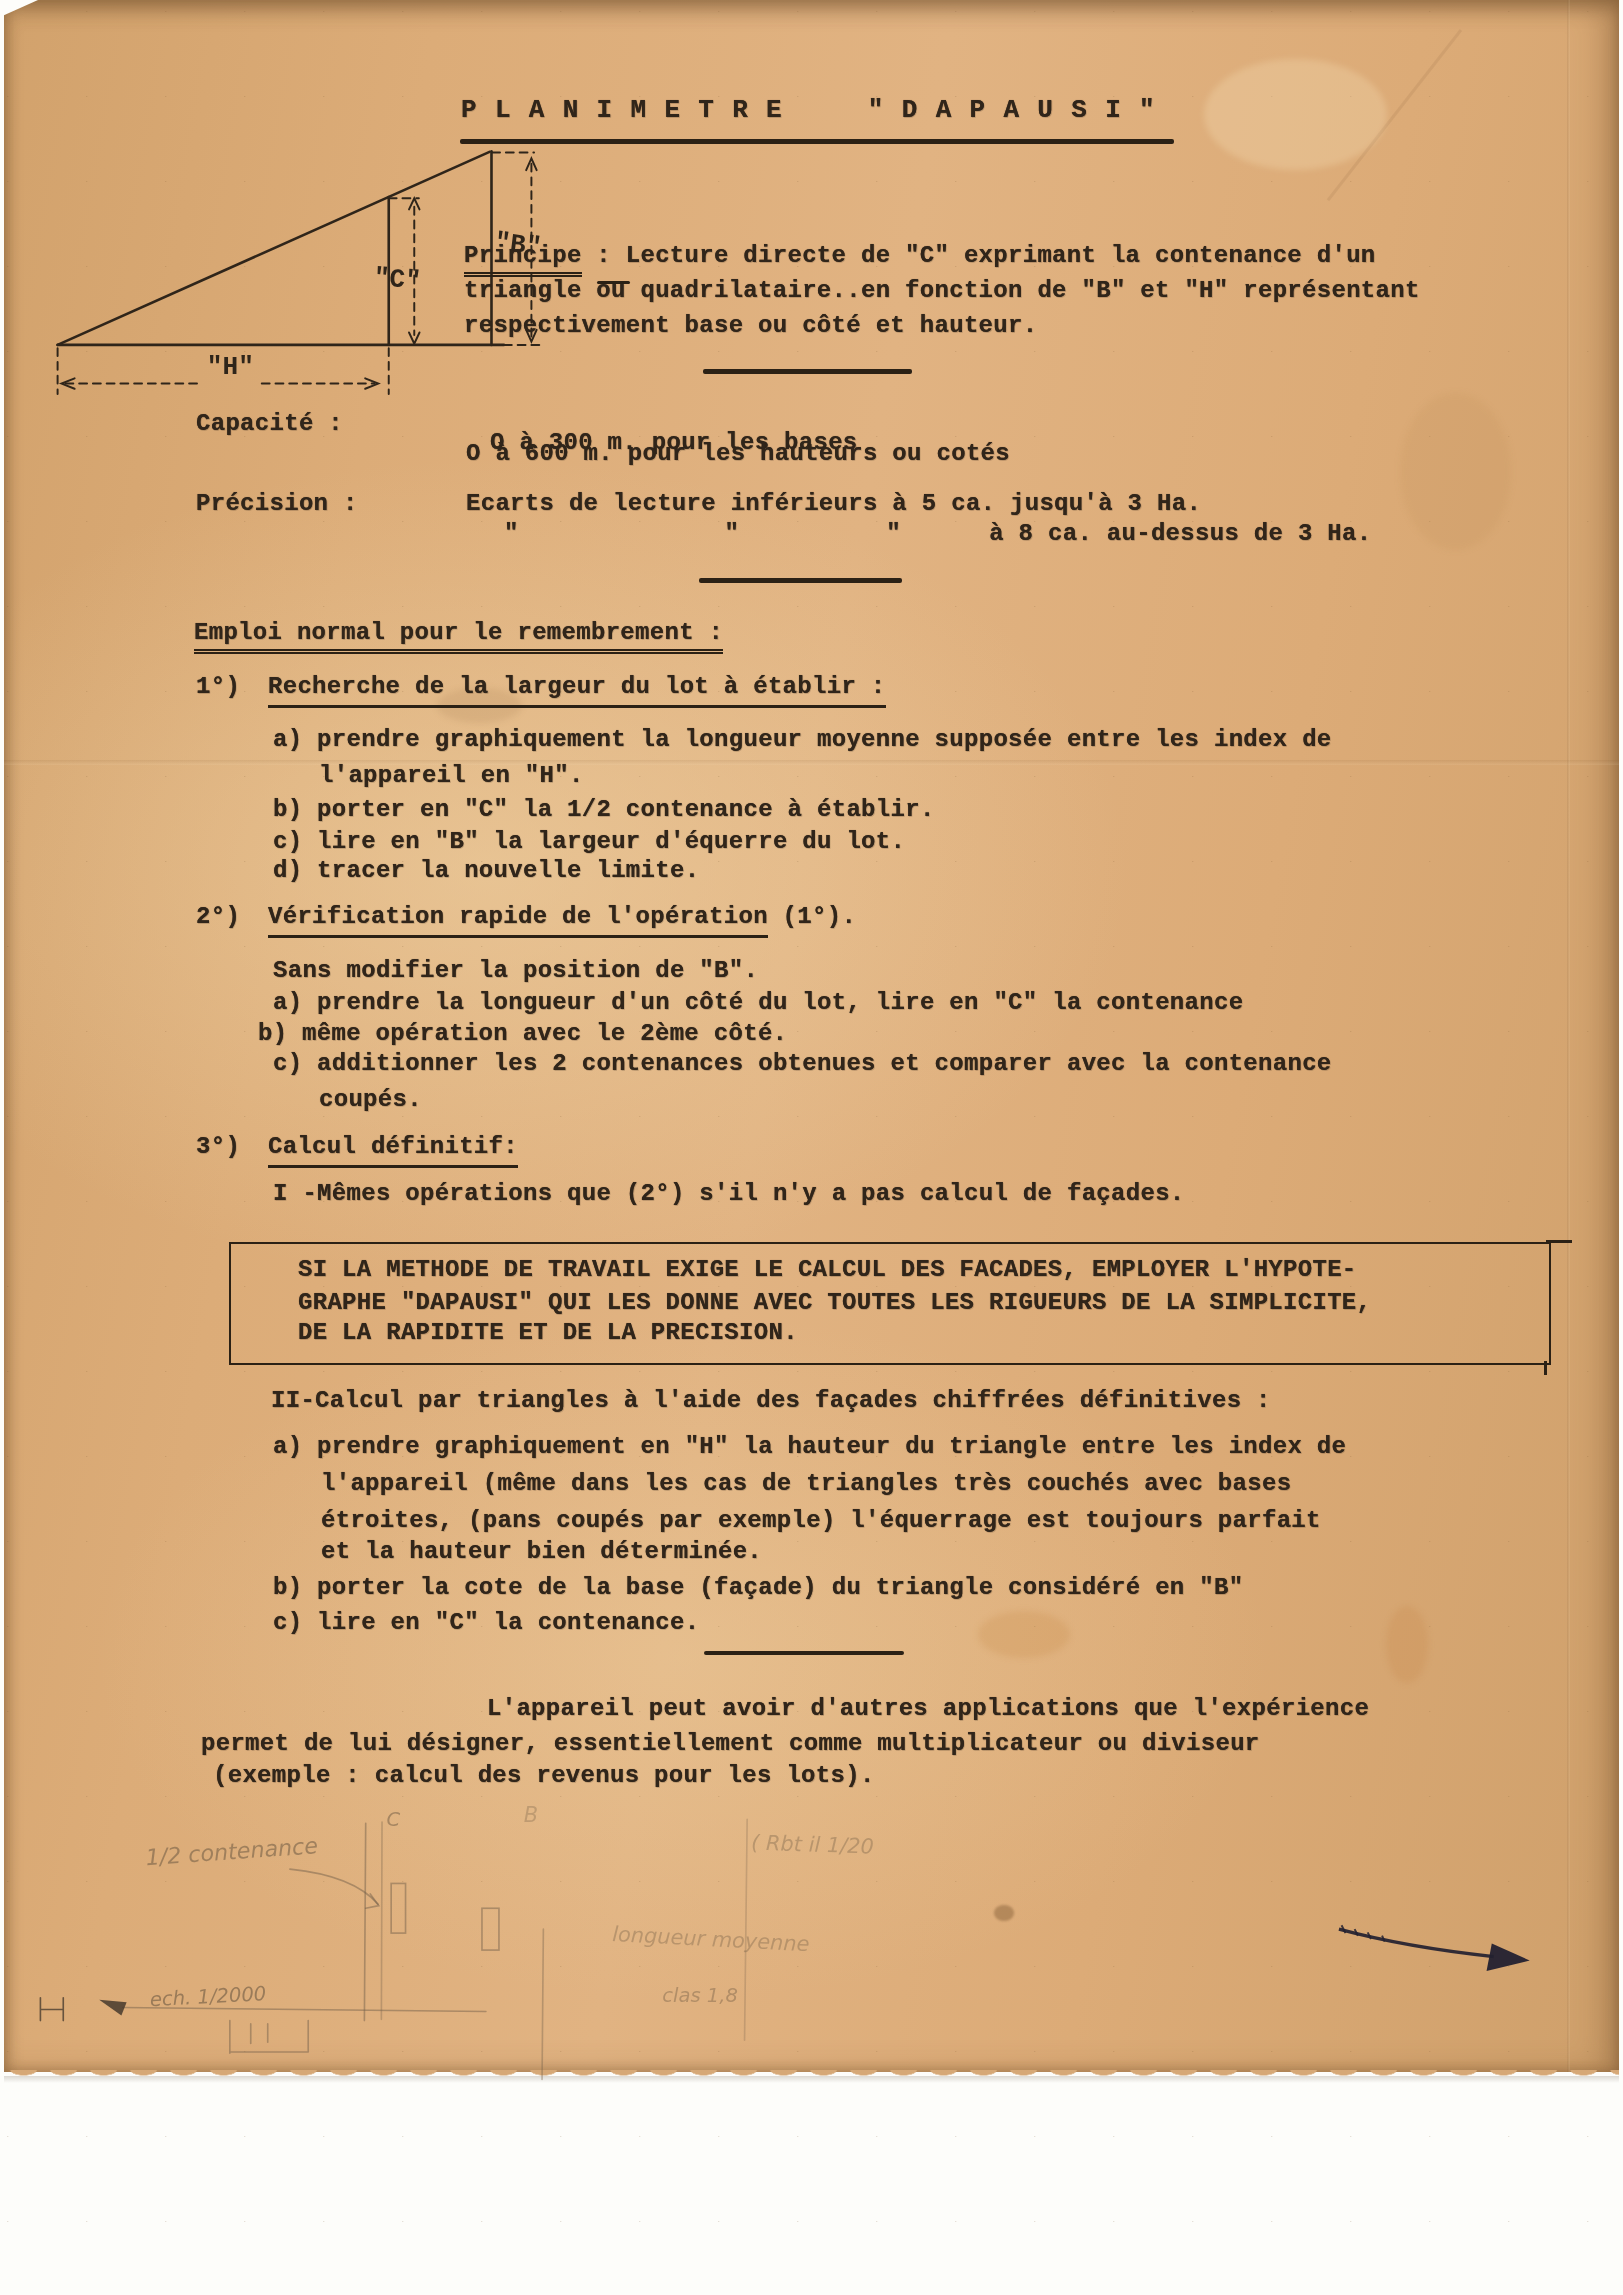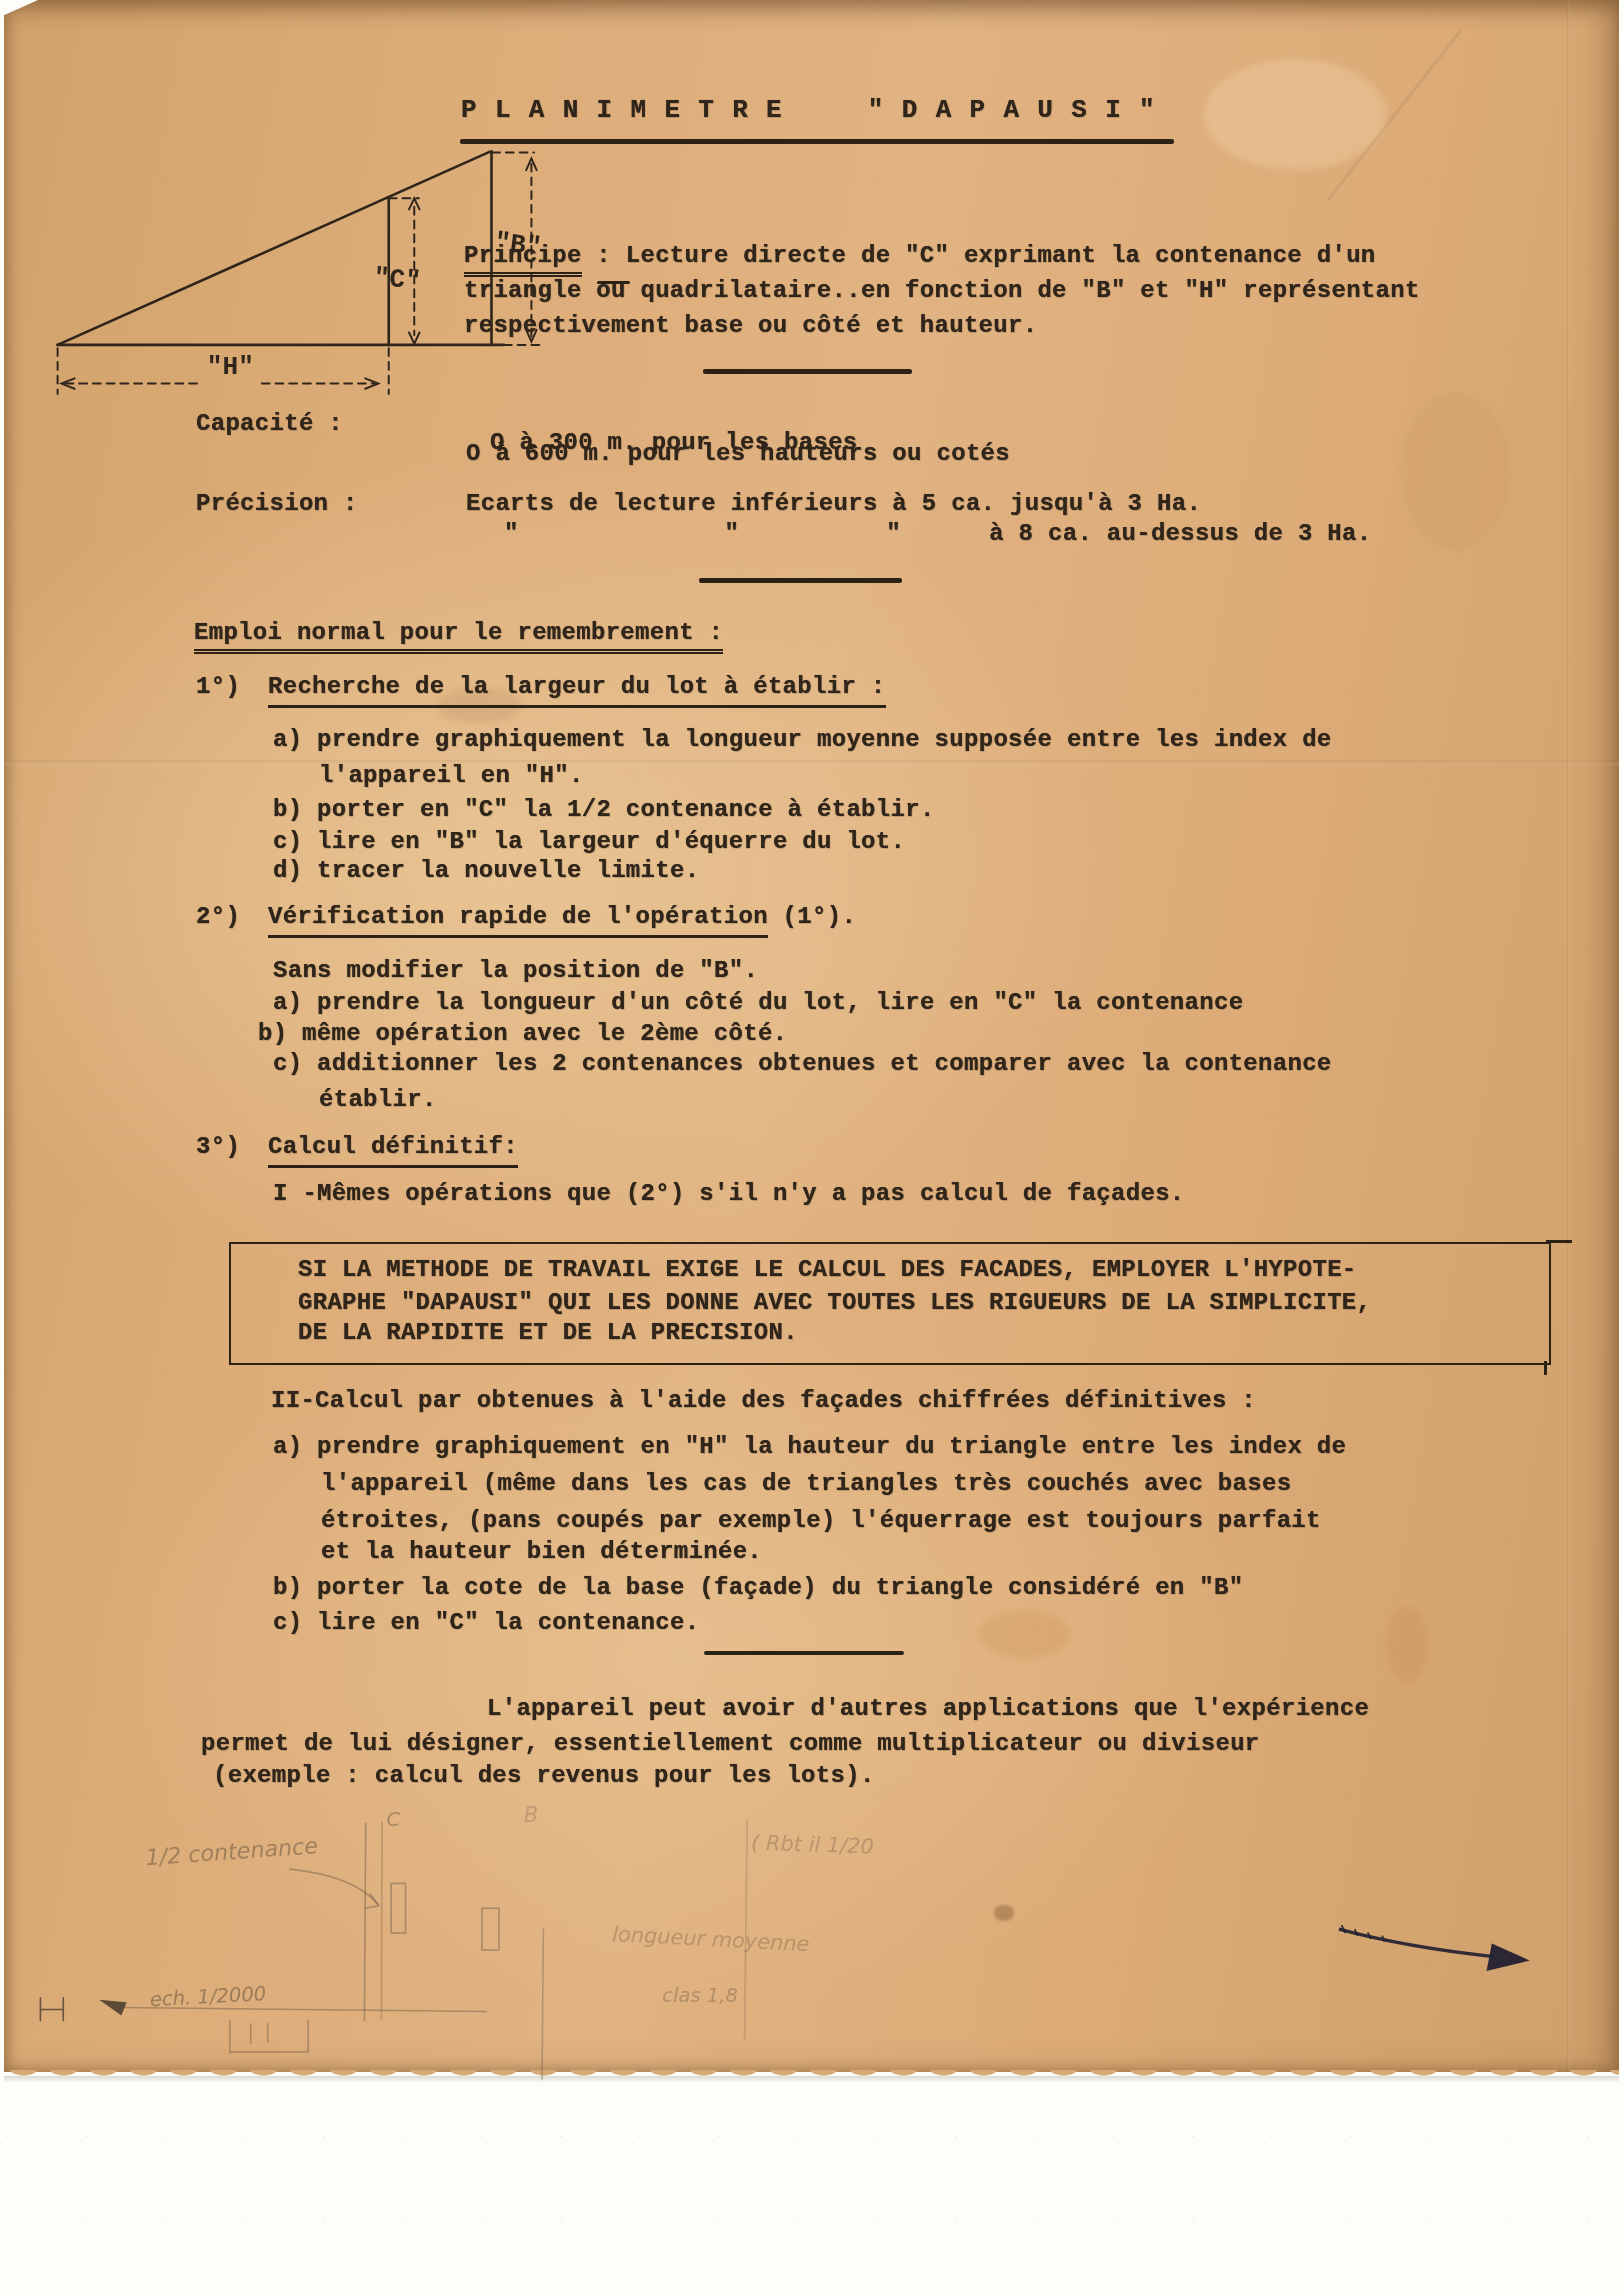--- a/index.html
+++ b/index.html
@@ -128,34 +128,34 @@
   <div class="tl" style="left:273px;top:795px;">b) porter en "C" la 1/2 contenance à établir.</div>
   <div class="tl" style="left:273px;top:827px;">c) lire en "B" la largeur d'équerre du lot.</div>
   <div class="tl" style="left:273px;top:856px;">d) tracer la nouvelle limite.</div>
 
   <div class="tl" style="left:196px;top:902px;">2°)</div>
   <div class="tl" style="left:268px;top:902px;"><span class="ul-solid">Vérification rapide de l'opération</span><span> (1°).</span></div>
   <div class="tl" style="left:273px;top:956px;">Sans modifier la position de "B".</div>
   <div class="tl" style="left:273px;top:988px;">a) prendre la longueur d'un côté du lot, lire en "C" la contenance</div>
   <div class="tl" style="left:258px;top:1019px;">b) même opération avec le 2ème côté.</div>
   <div class="tl" style="left:273px;top:1049px;">c) additionner les 2 contenances obtenues et comparer avec la contenance</div>
-  <div class="tl" style="left:319px;top:1085px;">établir.</div>
+  <div class="tl" style="left:319px;top:1085px;">coupés.</div>
 
   <div class="tl" style="left:196px;top:1132px;">3°)</div>
   <div class="tl" style="left:268px;top:1132px;"><span class="ul-solid">Calcul définitif:</span></div>
   <div class="tl" style="left:273px;top:1179px;">I -Mêmes opérations que (2°) s'il n'y a pas calcul de façades.</div>
 
   <div class="callout"></div>
   <div class="callout-hook-top"></div>
   <div class="callout-hook-right"></div>
   <div class="tl" style="left:298px;top:1255px;">SI LA METHODE DE TRAVAIL EXIGE LE CALCUL DES FACADES, EMPLOYER L'HYPOTE-</div>
   <div class="tl" style="left:298px;top:1288px;">GRAPHE "DAPAUSI" QUI LES DONNE AVEC TOUTES LES RIGUEURS DE LA SIMPLICITE,</div>
   <div class="tl" style="left:298px;top:1318px;">DE LA RAPIDITE ET DE LA PRECISION.</div>
 
-  <div class="tl" style="left:271px;top:1386px;">II-Calcul par obtenues à l'aide des façades chiffrées définitives :</div>
+  <div class="tl" style="left:271px;top:1386px;">II-Calcul par triangles à l'aide des façades chiffrées définitives :</div>
   <div class="tl" style="left:273px;top:1432px;">a) prendre graphiquement en "H" la hauteur du triangle entre les index de</div>
   <div class="tl" style="left:321px;top:1469px;">l'appareil (même dans les cas de triangles très couchés avec bases</div>
   <div class="tl" style="left:321px;top:1506px;">étroites, (pans coupés par exemple) l'équerrage est toujours parfait</div>
   <div class="tl" style="left:321px;top:1537px;">et la hauteur bien déterminée.</div>
   <div class="tl" style="left:273px;top:1573px;">b) porter la cote de la base (façade) du triangle considéré en "B"</div>
   <div class="tl" style="left:273px;top:1608px;">c) lire en "C" la contenance.</div>
 
   <div class="rule" style="left:704px;top:1651px;width:200px;height:3.9px;"></div>
 
   <div class="tl" style="left:487px;top:1694px;">L'appareil peut avoir d'autres applications que l'expérience</div>

